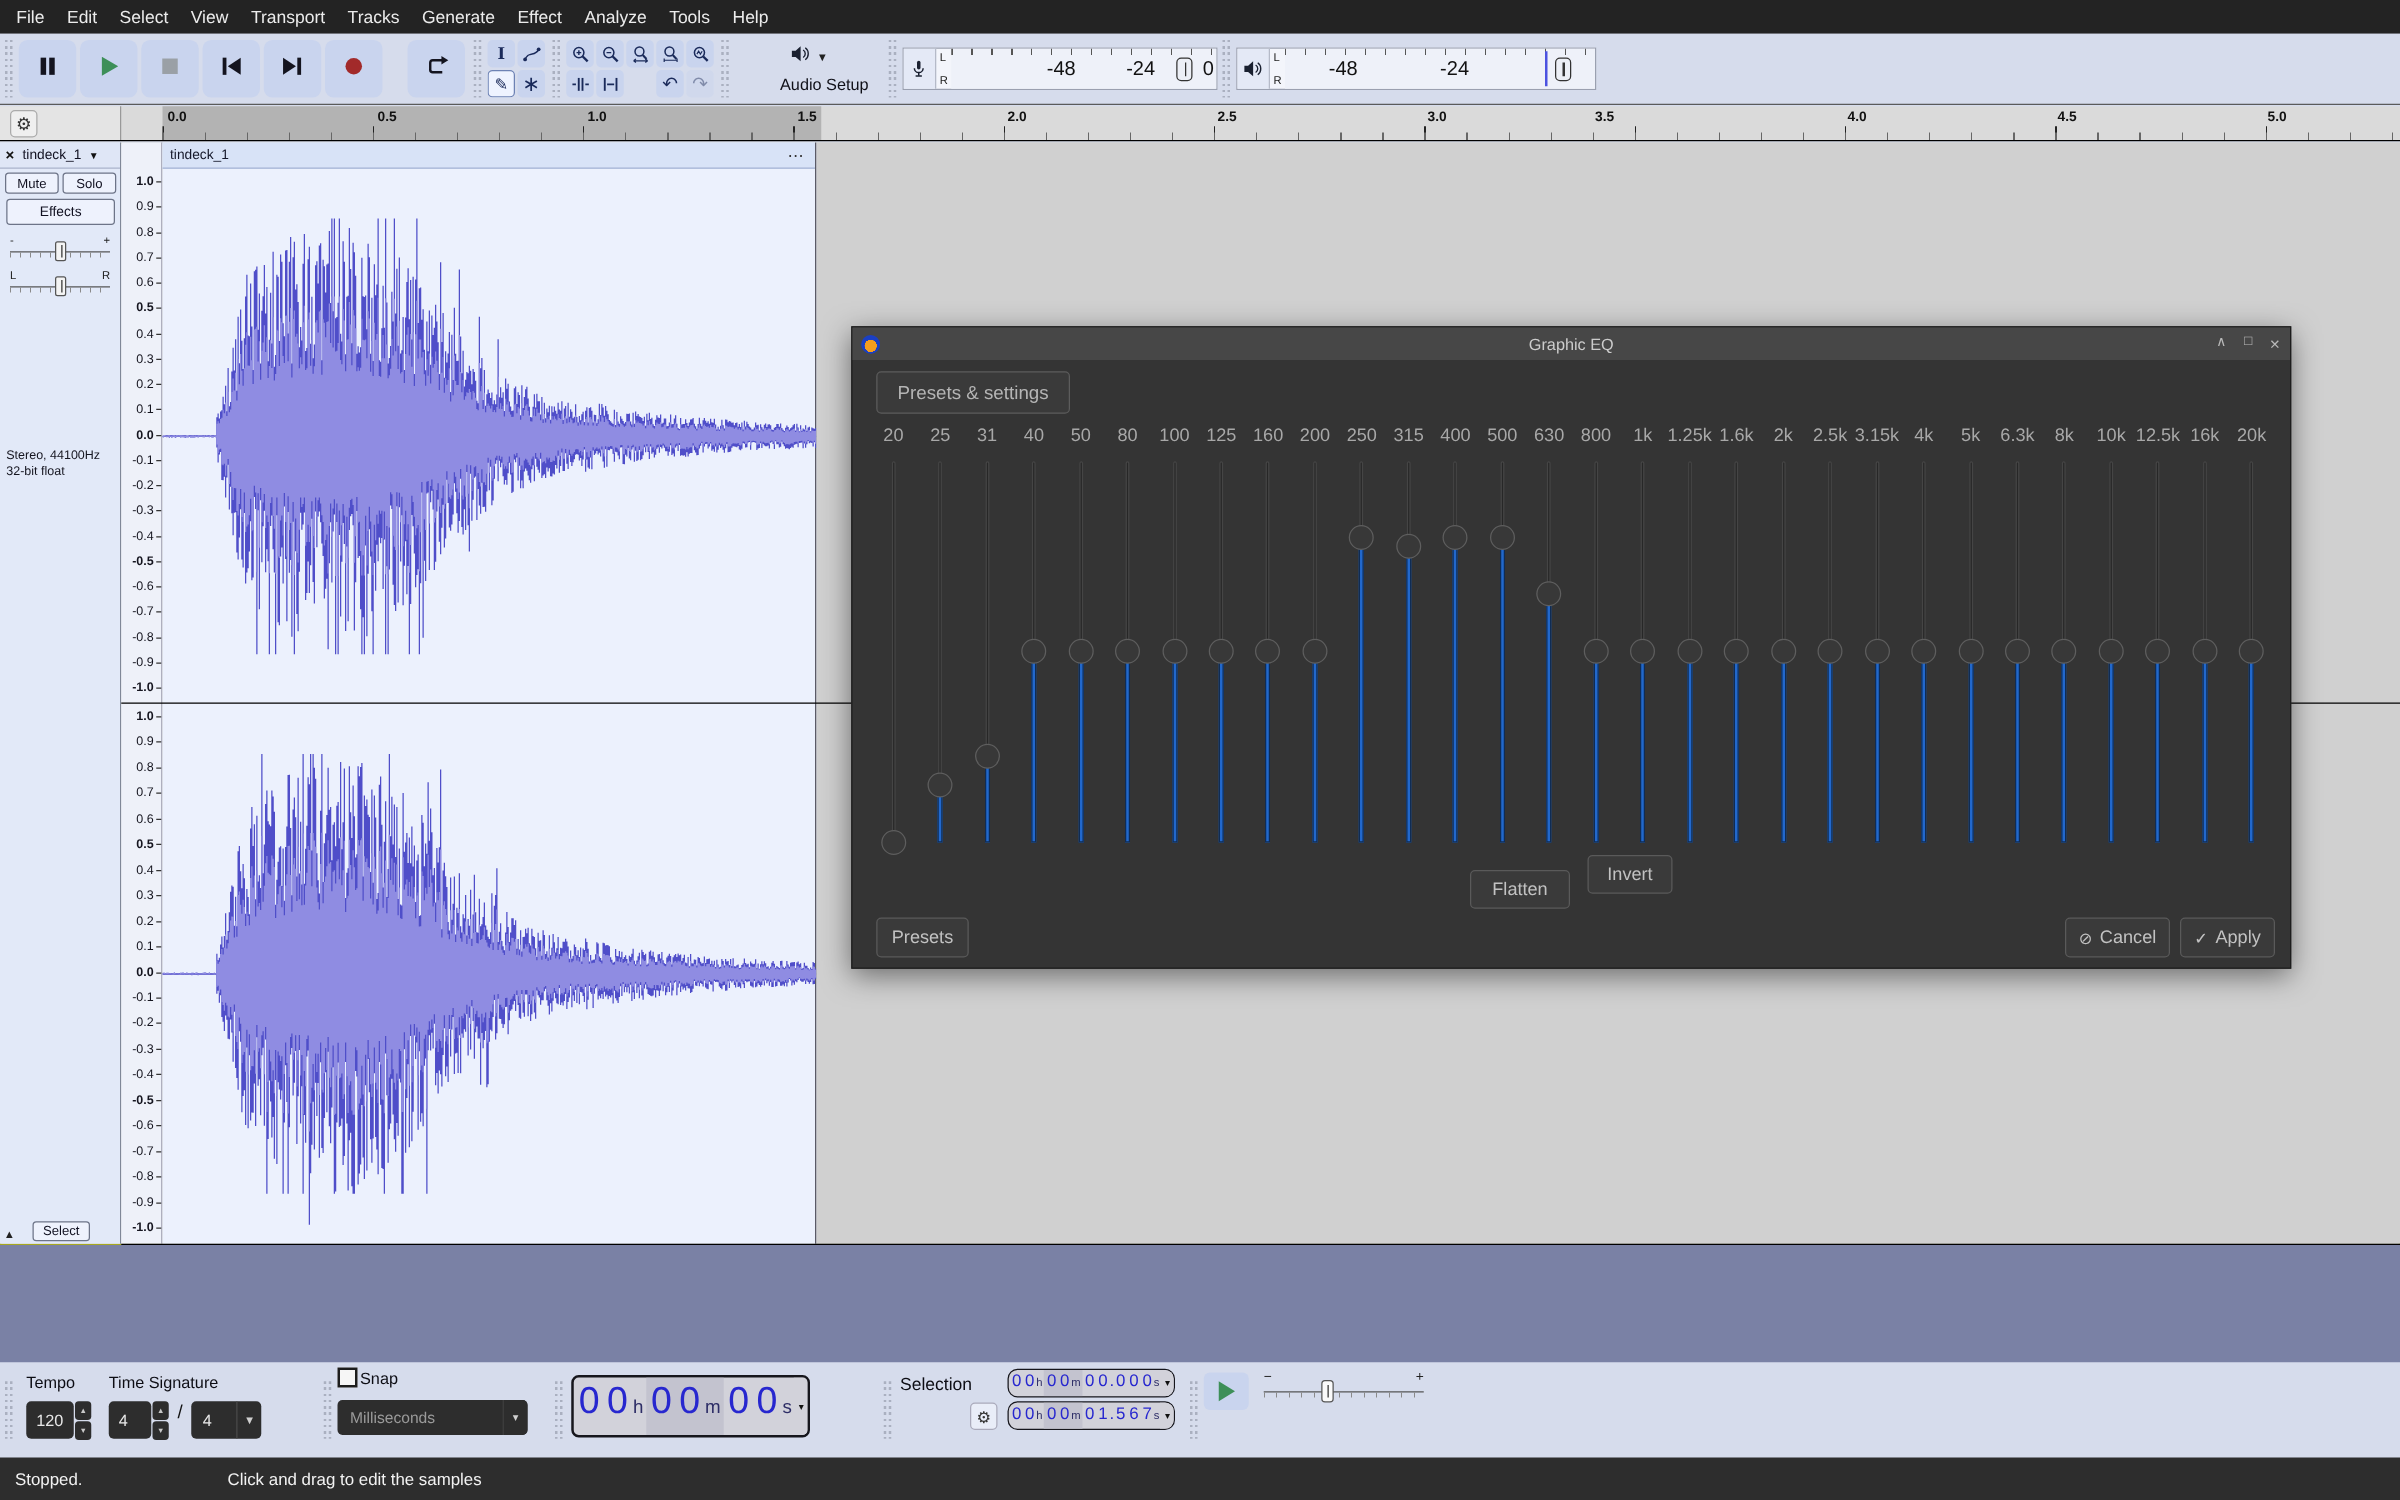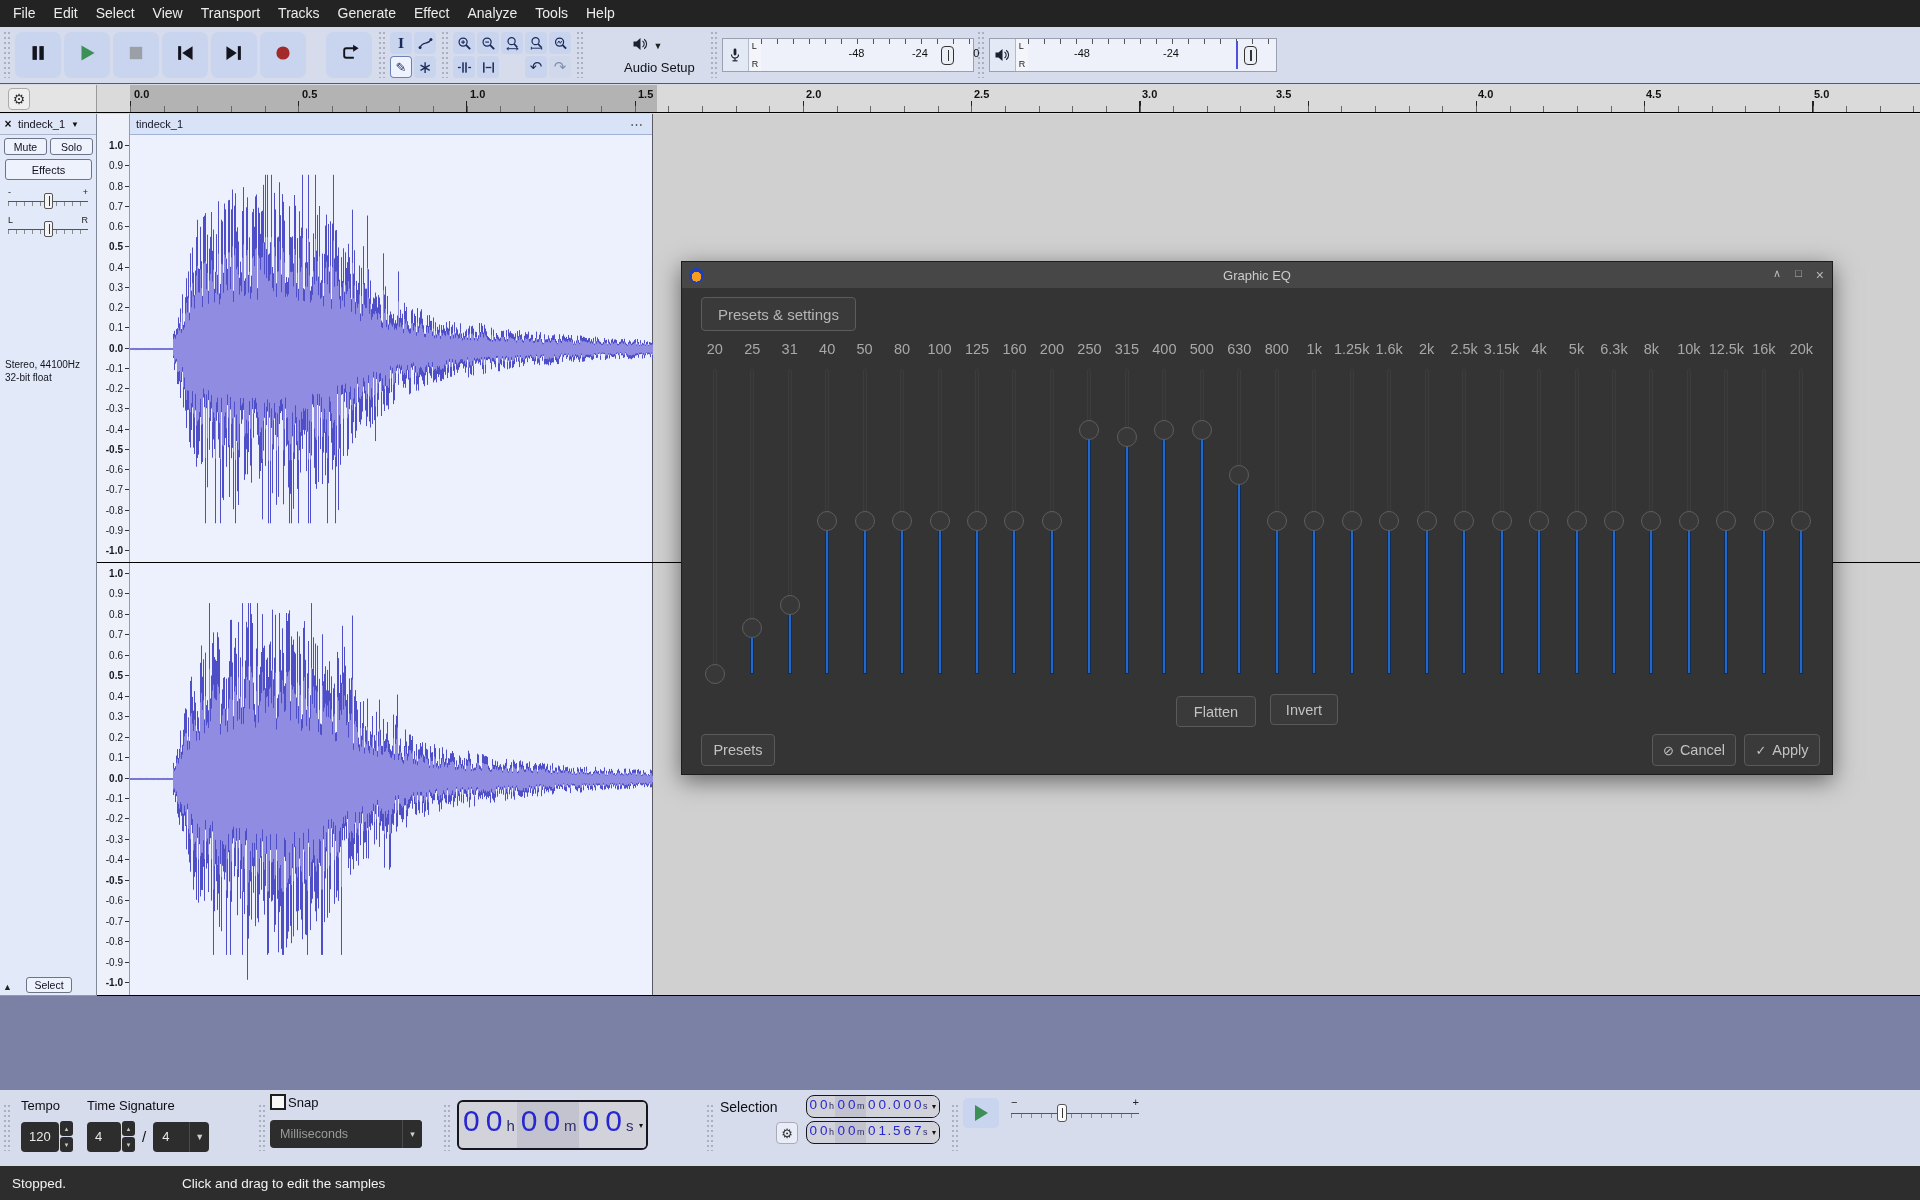--- a/index.html
+++ b/index.html
@@ -34,21 +34,21 @@
   #audio-setup .caret { font-size:9px; color:#222; }
   #audio-setup .as-label { font-size:13px; color:#101018; margin-top:4px;margin-left:24px; }
   .meter { display:flex; align-items:stretch; height:34px; background:#f3f5fb; border:1px solid #9aa0b0; }
   .meter .m-icon { width:26px; display:flex; align-items:center; justify-content:center; background:#e4e9f6;
                    border-right:1px solid #b5bac8; }
   .meter .lr { display:flex; flex-direction:column; justify-content:space-between; padding:2px 3px;
                font-size:9px; color:#222; }
   .meter .m-body { position:relative; background:#eef1f9; }
   .m-ticks { position:absolute; top:0; left:0; right:0; height:5px;
              background:repeating-linear-gradient(90deg,#555 0 1px,transparent 1px 16px); }
-  .m-num { position:absolute; top:8px; font-size:11px; color:#111;margin-left:11px; }
+  .m-num { position:absolute; top:8px; font-size:16px; color:#111; }
   .m-handle { position:absolute; top:7px; width:13px; height:19px; background:#eceff6; border:1.5px solid #333;
               border-radius:4px; }
   .m-handle i { position:absolute; left:50%; top:3px; bottom:3px; width:1.5px; background:#333; }
   .m-cursor { position:absolute; top:2px; bottom:2px; width:2px; background:#4b52e0; }
 
   
   #ruler { position:absolute; left:0; top:85px; width:1920px; height:28px; background:#dadada;
            border-bottom:1px solid #000; }
   #ruler-gear { position:absolute; left:0; top:0; width:97px; height:27px; background:#e4e4e4;
                 border-right:1px solid #999; display:flex; align-items:center; }
@@ -169,21 +169,21 @@
   .eq-slider { position:relative; width:100%; height:305px; margin-top:12px; }
   .eq-track { position:absolute; left:50%; transform:translateX(-50%); top:0; height:305px; width:3px;
               background:#272727; border:1px solid #454545; border-radius:2px; }
   .eq-fill { position:absolute; left:50%; transform:translateX(-50%); bottom:0; width:4px;
              background:#2268cc; border:1px solid #0f2c55; }
   .eq-thumb { position:absolute; left:50%; width:20px; height:20px; border-radius:50%;
               background:#383838; border:1.5px solid #5e5e5e; transform:translateX(-50%); }
   .eq-btn { position:absolute; background:#3a3a3a; border:1px solid #5a5a5a; border-radius:4px;
             color:#c2c2c2; font-size:14.5px; display:flex; align-items:center; justify-content:center; gap:6px; }
   #eq-flatten { left:494px; top:434px; width:80px; height:31px; }
-  #eq-invert  { left:588px; top:432px; width:68px; height:31px; }
+  #eq-invert  { left:588px; top:422px; width:68px; height:31px; }
   #eq-preview { left:19px;  top:472px; width:74px; height:32px; }
   #eq-cancel  { left:970px; top:472px; width:84px; height:32px; }
   #eq-apply   { left:1062px;top:472px; width:76px; height:32px; }
   .eq-btn .ic { font-size:13px; color:#c2c2c2; }
 </style>
 </head>
 <body>
 
 <div id="app">
 
@@ -533,21 +533,21 @@
   </div>
 
   <div id="below-tracks"></div>
 
   <div id="bottom-toolbar">
     <div class="grip" style="align-self:center;"></div>
 
     <div class="bt-group" style="width:240px;">
       <span class="bt-label" style="left:6px;">Tempo</span>
       <span class="bt-label" style="left:72px;">Time Signature</span>
-      <div style="position:absolute;left:6px;top:31px;display:flex;align-items:center;">
+      <div style="position:absolute;left:6px;top:31px;display:flex;align-items:flex-start;">
         <span class="dark-box" style="width:38px;height:30px;padding-left:8px;font-size:13px;">120</span>
         <span class="spin">
             <b>▲</b>
             <b>▼</b>
           </span>
         <span class="dark-box" style="width:34px;height:30px;padding-left:8px;font-size:13px;margin-left:14px;">4</span>
         <span class="spin">
             <b>▲</b>
             <b>▼</b>
           </span>

